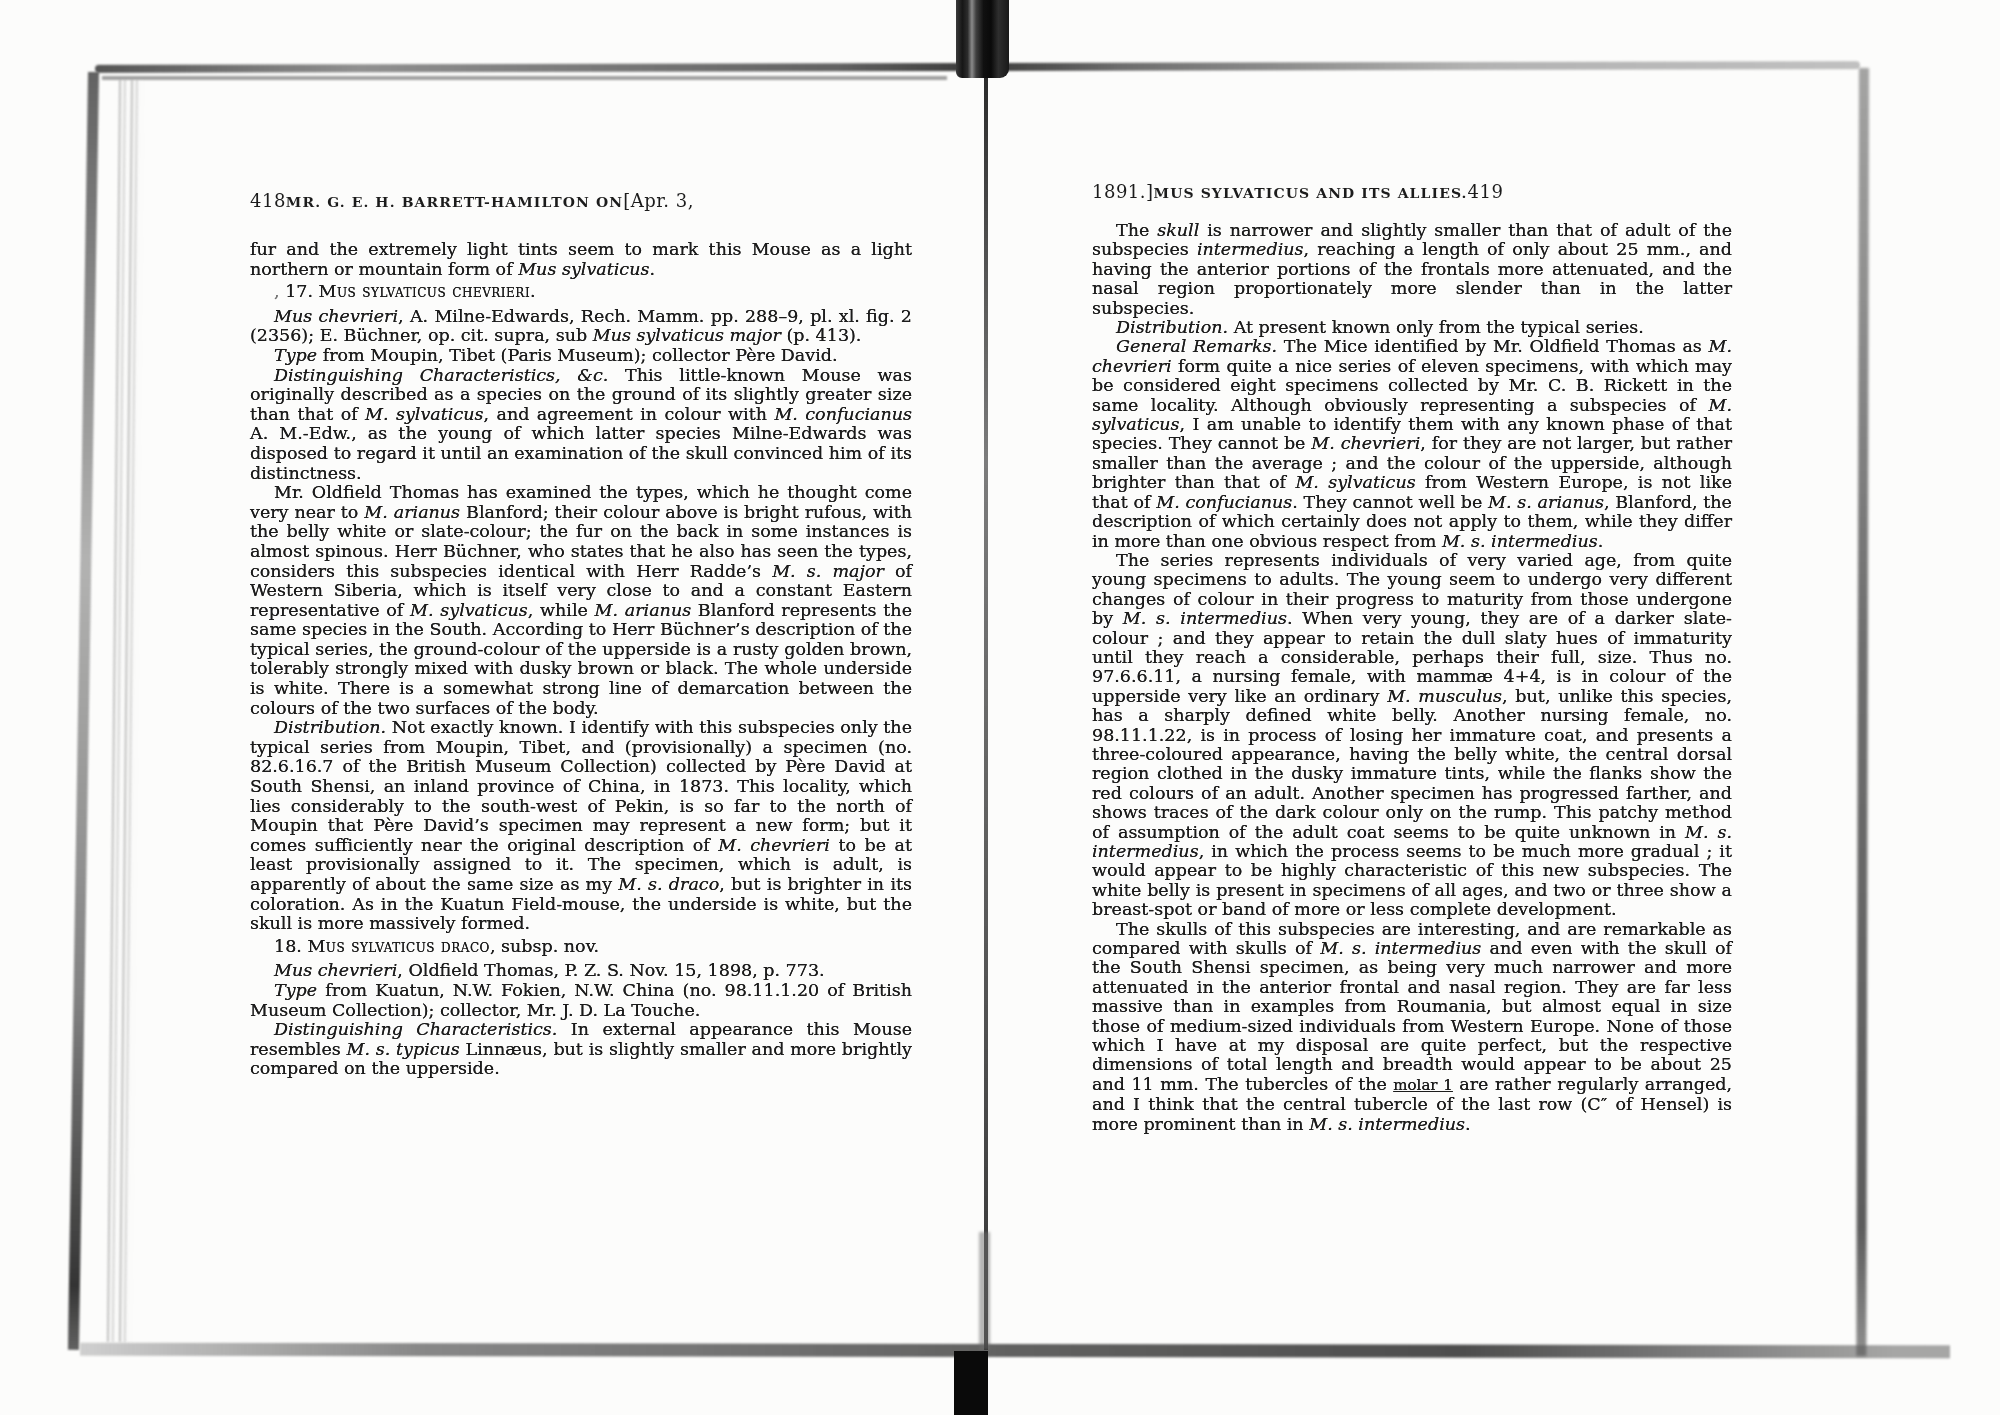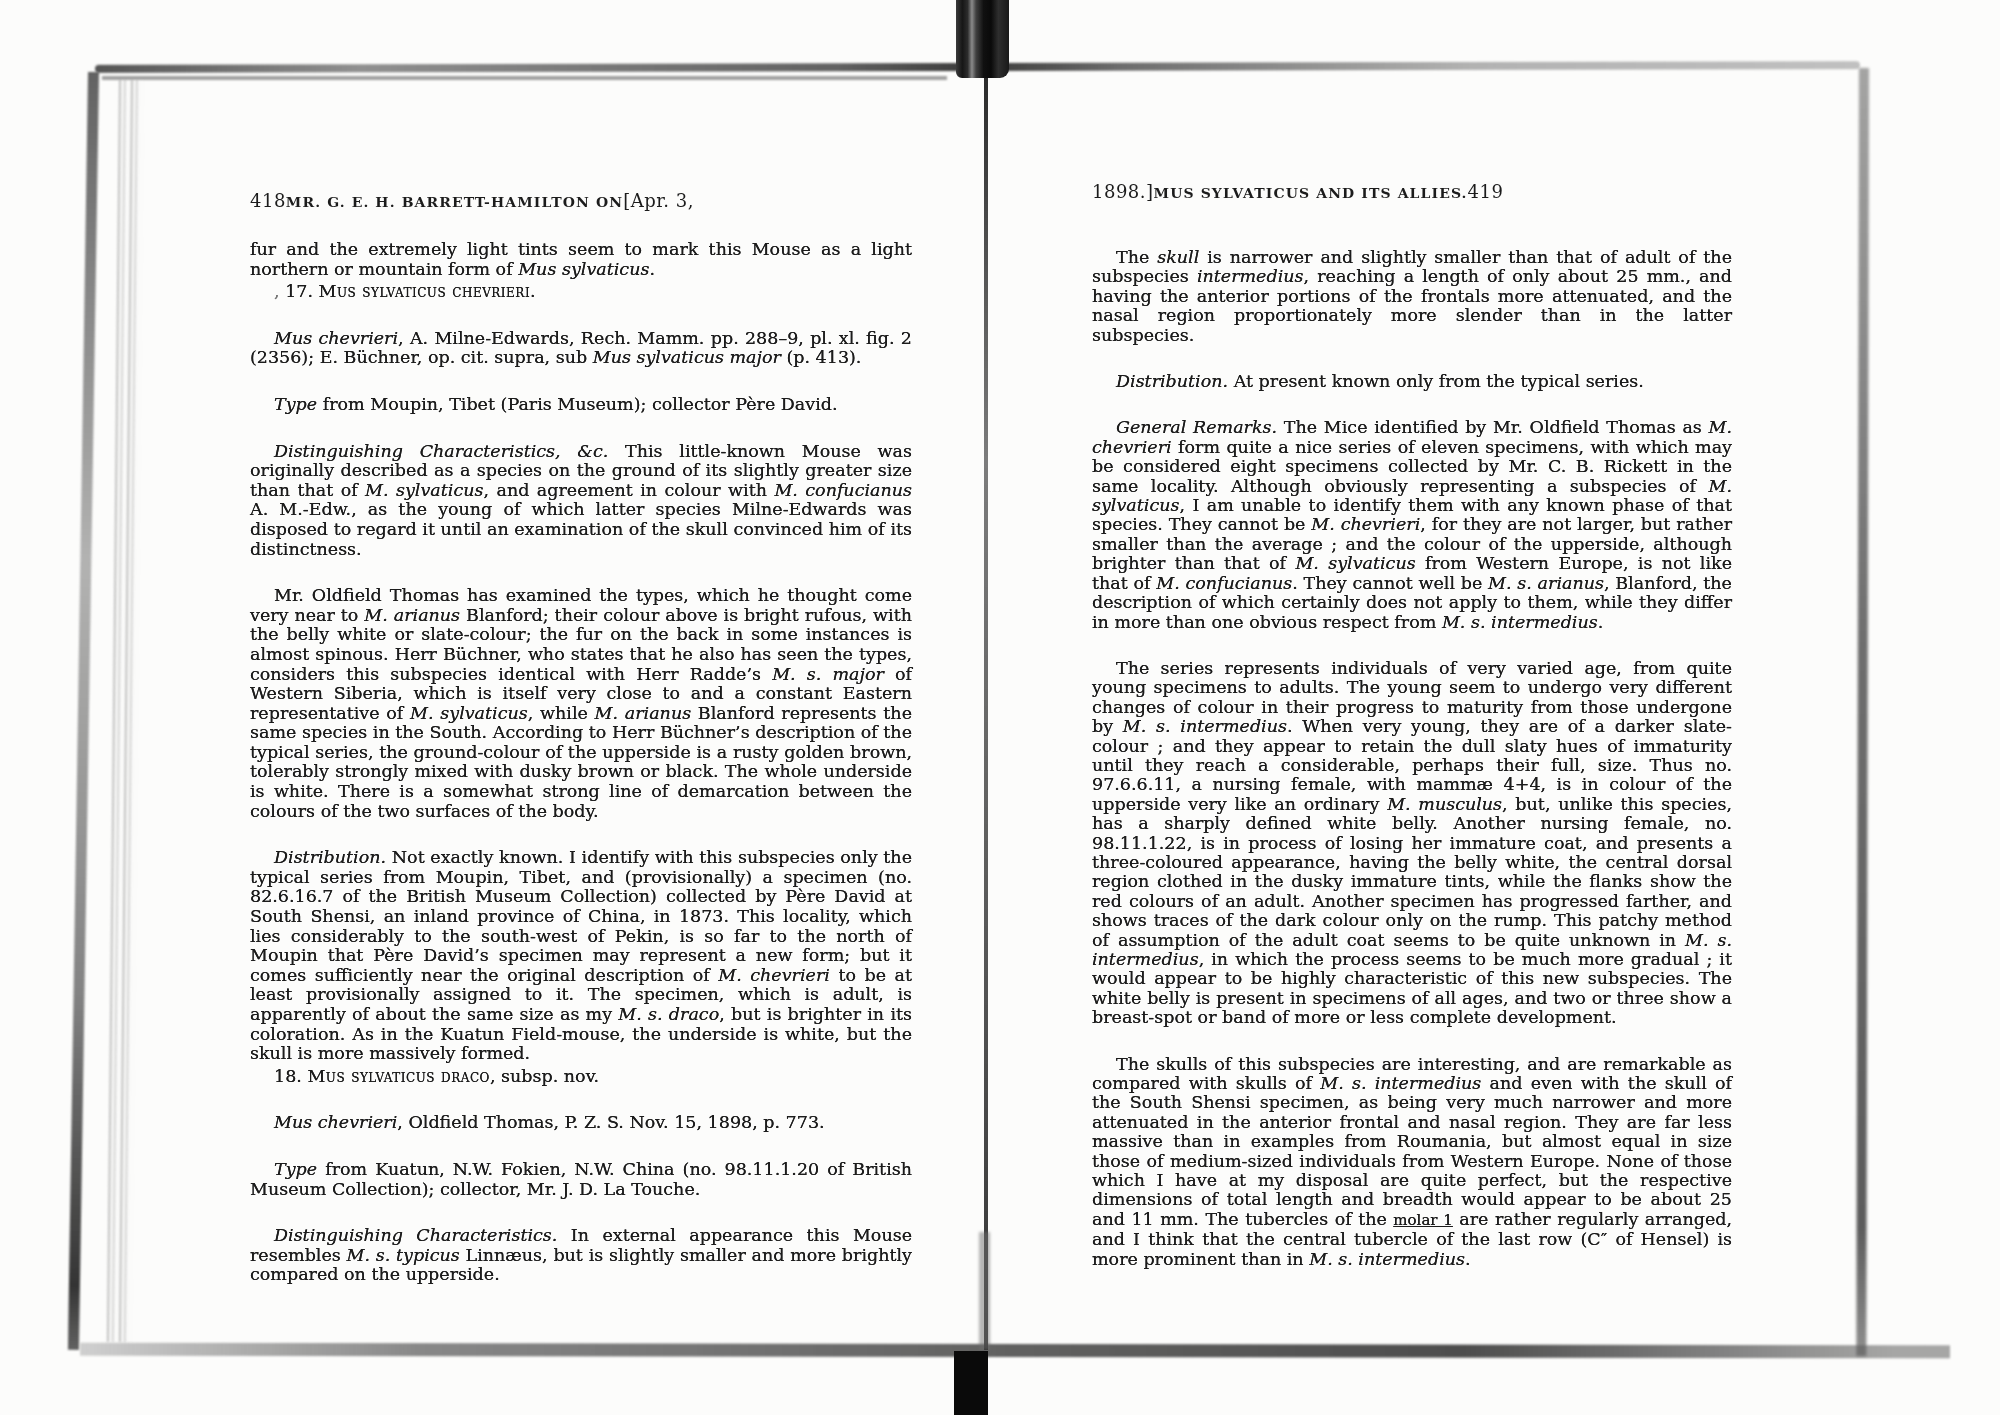--- a/index.html
+++ b/index.html
@@ -91,21 +91,21 @@
   .pgnum{font-size:18px;letter-spacing:.5px;}
   .runhead{font-size:14px;letter-spacing:1.1px;font-weight:bold;transform:scaleY(.96);}
   .page-body{
     position:absolute;text-align:justify;
     font-size:17.5px;line-height:19.6px;
     text-shadow:0 0 .35px currentColor;
   }
   .page-body.left{left:250px;top:240px;width:662px;}
   .page-body.right{left:1092px;top:221px;width:640px;line-height:19.4px;}
   .page-body p{margin:0;}
-  .page-body p.pi{text-indent:24px;margin-top:27px;}
+  .page-body p.pi{text-indent:24px;}
   .page-body p.p0{text-indent:0;}
   .page-body p.h{text-indent:24px;margin-top:3px;margin-bottom:5px;}
   .it{font-style:italic;}
   .sc{font-variant:small-caps;letter-spacing:.5px;}
   .un{text-decoration:underline;font-size:15px;}
   .faint{opacity:.6;}
 </style>
 </head>
 <body>
 
@@ -135,21 +135,21 @@
       <p class="pi"><span class="it">Distinguishing Characteristics, &amp;c.</span><span> This little-known Mouse was originally described as a species on the ground of its slightly greater size than that of </span><span class="it">M. sylvaticus</span><span>, and agreement in colour with </span><span class="it">M. confucianus</span><span> A. M.-Edw., as the young of which latter species Milne-Edwards was disposed to regard it until an examination of the skull convinced him of its distinctness.</span></p>
       <p class="pi"><span>Mr. Oldfield Thomas has examined the types, which he thought come very near to </span><span class="it">M. arianus</span><span> Blanford; their colour above is bright rufous, with the belly white or slate-colour; the fur on the back in some instances is almost spinous.  Herr Büchner, who states that he also has seen the types, considers this subspecies identical with Herr Radde’s </span><span class="it">M. s. major</span><span> of Western Siberia, which is itself very close to and a constant Eastern representative of </span><span class="it">M. sylvaticus</span><span>, while </span><span class="it">M. arianus</span><span> Blanford represents the same species in the South.  According to Herr Büchner’s description of the typical series, the ground-colour of the upperside is a rusty golden brown, tolerably strongly mixed with dusky brown or black.  The whole underside is white.  There is a somewhat strong line of demarcation between the colours of the two surfaces of the body.</span></p>
       <p class="pi"><span class="it">Distribution.</span><span> Not exactly known.  I identify with this subspecies only the typical series from Moupin, Tibet, and (provisionally) a specimen (no. 82.6.16.7 of the British Museum Collection) collected by Père David at South Shensi, an inland province of China, in 1873.  This locality, which lies considerably to the south-west of Pekin, is so far to the north of Moupin that Père David’s specimen may represent a new form; but it comes sufficiently near the original description of </span><span class="it">M. chevrieri</span><span> to be at least provisionally assigned to it.  The specimen, which is adult, is apparently of about the same size as my </span><span class="it">M. s. draco</span><span>, but is brighter in its coloration.  As in the Kuatun Field-mouse, the underside is white, but the skull is more massively formed.</span></p>
       <p class="h"><span>18. </span><span class="sc">Mus sylvaticus draco</span><span>, subsp. nov.</span></p>
       <p class="pi"><span class="it">Mus chevrieri</span><span>, Oldfield Thomas, P. Z. S. Nov. 15, 1898, p. 773.</span></p>
       <p class="pi"><span class="it">Type</span><span> from Kuatun, N.W. Fokien, N.W. China (no. 98.11.1.20 of British Museum Collection); collector, Mr. J. D. La Touche.</span></p>
       <p class="pi"><span class="it">Distinguishing Characteristics.</span><span> In external appearance this Mouse resembles </span><span class="it">M. s. typicus</span><span> Linnæus, but is slightly smaller and more brightly compared on the upperside.</span></p>
     </div>
 
   <div class="page-header right">
-    <span class="pgnum">1898.]</span>
+    <span class="pgnum">1891.]</span>
     <span class="runhead">MUS SYLVATICUS AND ITS ALLIES.</span>
     <span class="pgnum">419</span>
   </div>
   <div class="page-body right">
       <p class="pi"><span>The </span><span class="it">skull</span><span> is narrower and slightly smaller than that of adult of the subspecies </span><span class="it">intermedius</span><span>, reaching a length of only about 25 mm., and having the anterior portions of the frontals more attenuated, and the nasal region proportionately more slender than in the latter subspecies.</span></p>
       <p class="pi"><span class="it">Distribution.</span><span> At present known only from the typical series.</span></p>
       <p class="pi"><span class="it">General Remarks.</span><span> The Mice identified by Mr. Oldfield Thomas as </span><span class="it">M. chevrieri</span><span> form quite a nice series of eleven specimens, with which may be considered eight specimens collected by Mr. C. B. Rickett in the same locality.  Although obviously representing a subspecies of </span><span class="it">M. sylvaticus</span><span>, I am unable to identify them with any known phase of that species.  They cannot be </span><span class="it">M. chevrieri</span><span>, for they are not larger, but rather smaller than the average ; and the colour of the upperside, although brighter than that of </span><span class="it">M. sylvaticus</span><span> from Western Europe, is not like that of </span><span class="it">M. confucianus</span><span>.  They cannot well be </span><span class="it">M. s. arianus</span><span>, Blanford, the description of which certainly does not apply to them, while they differ in more than one obvious respect from </span><span class="it">M. s. intermedius</span><span>.</span></p>
       <p class="pi"><span>The series represents individuals of very varied age, from quite young specimens to adults.  The young seem to undergo very different changes of colour in their progress to maturity from those undergone by </span><span class="it">M. s. intermedius</span><span>.  When very young, they are of a darker slate-colour ; and they appear to retain the dull slaty hues of immaturity until they reach a considerable, perhaps their full, size.  Thus no. 97.6.6.11, a nursing female, with mammæ 4+4, is in colour of the upperside very like an ordinary </span><span class="it">M. musculus</span><span>, but, unlike this species, has a sharply defined white belly.  Another nursing female, no. 98.11.1.22, is in process of losing her immature coat, and presents a three-coloured appearance, having the belly white, the central dorsal region clothed in the dusky immature tints, while the flanks show the red colours of an adult.  Another specimen has progressed farther, and shows traces of the dark colour only on the rump.  This patchy method of assumption of the adult coat seems to be quite unknown in </span><span class="it">M. s. intermedius</span><span>, in which the process seems to be much more gradual ; it would appear to be highly characteristic of this new subspecies.  The white belly is present in specimens of all ages, and two or three show a breast-spot or band of more or less complete development.</span></p>
       <p class="pi"><span>The skulls of this subspecies are interesting, and are remarkable as compared with skulls of </span><span class="it">M. s. intermedius</span><span> and even with the skull of the South Shensi specimen, as being very much narrower and more attenuated in the anterior frontal and nasal region.  They are far less massive than in examples from Roumania, but almost equal in size those of medium-sized individuals from Western Europe.  None of those which I have at my disposal are quite perfect, but the respective dimensions of total length and breadth would appear to be about 25 and 11 mm.  The tubercles of the </span><span class="un">molar 1</span><span> are rather regularly arranged, and I think that the central tubercle of the last row (C″ of Hensel) is more prominent than in </span><span class="it">M. s. intermedius</span><span>.</span></p>
     </div>

